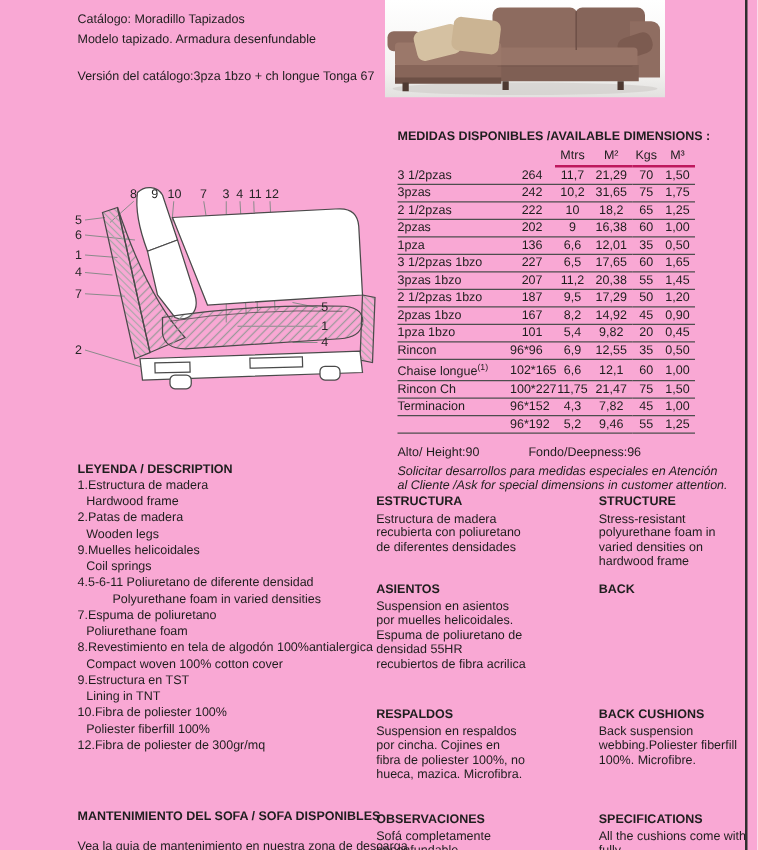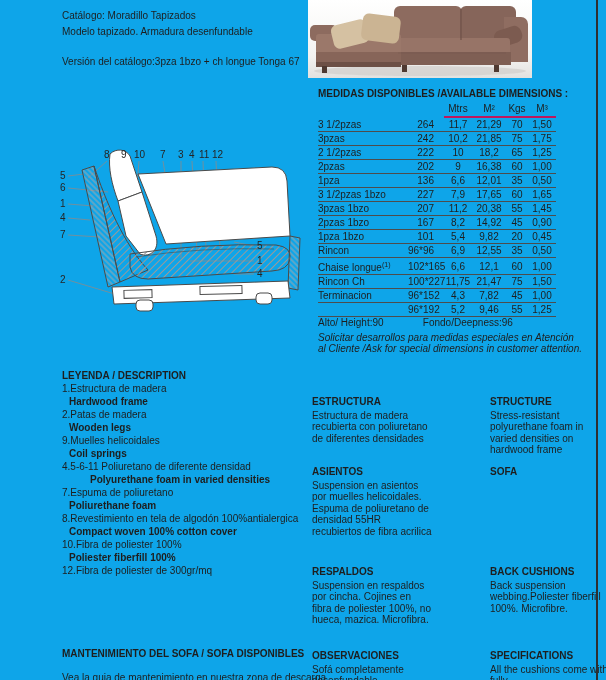--- a/index.html
+++ b/index.html
@@ -1,51 +1,51 @@
 <!DOCTYPE html>
 <html><head>
 <meta charset="utf-8">
 <style>
   html,body { margin:0; padding:0; background:#fff; }
   .page {
-    position:relative; width:606px; height:680px; background:#0ea5e9;
+    position:relative; width:606px; height:680px; background:#f9a8d4;
     font-family:"Liberation Sans", sans-serif; color:#1e1e1e; overflow:hidden;
     font-size:10px;
   }
   .right-rule { position:absolute; left:596px; top:0; width:2px; height:680px; background:#2f2f2f; }
 
   .doc-header { position:absolute; left:62px; top:8px; line-height:16px; }
   .doc-header .version { margin-top:14px; }
 
   .photo { position:absolute; left:308px; top:0; width:224px; height:78px; }
 
   .dims { position:absolute; left:318px; top:88px; width:274px; }
-  .dims-title { font-weight:bold; margin:0 0 4px 0; }
+  .dims-title { font-weight:bold; margin:16px 0 4px 0; }
   .dims-table { border-collapse:collapse; table-layout:fixed; width:238px; }
   .dims-table th { font-weight:normal; text-align:center; padding:0 0 2px 0; line-height:11px; }
   .dims-table th.uh { border-bottom:2px solid #be185d; }
   .dims-table td { border-bottom:1px solid #4d4d4d; padding:1px 0; line-height:11px; white-space:nowrap; text-align:center; }
   .dims-table td.c-name { text-align:left; }
   .dims-table td.c-size { text-align:right; padding-right:10px; }
   sup { font-size:7px; }
   .note { line-height:11px; }
   .fn { margin-top:11px; }
-  .hf { }
+  .hf { margin-top:10px; }
   .hf .hl { display:inline-block; width:102px; }
   .sp { margin-top:4px; width:266px;font-style:italic; }
 
   .diagram { position:absolute; left:50px; top:140px; width:258px; height:172px; }
   .diagram svg text.callout { font-size:10px; fill:#252525; font-family:"Liberation Sans",sans-serif; }
 
   .legend { position:absolute; left:62px; top:369px; width:256px; line-height:13px; }
   .legend-title { font-weight:bold; }
-  .leg-en { padding-left:7px;font-weight:bold; }
+  .leg-en { padding-left:7px; }
   [data-name="legend-list"] > div:nth-child(4) .leg-en { padding-left:28px; }
 
-  .specs { position:absolute; left:312px; top:396px; width:275px; height:284px; }
+  .specs { position:absolute; left:301px; top:396px; width:275px; height:284px; }
   .spec-block { position:absolute; left:0; width:275px; }
   .spec-col { position:absolute; top:0; left:0; width:120px; line-height:11.5px; }
   .spec-col.right { left:130px;margin-left:48px; }
   .spec-title { font-weight:bold; margin-bottom:2px; }
 
   .maintenance { position:absolute; left:62px; top:648px; width:300px; }
   .m-title { font-weight:bold; }
   .m-text { margin-top:13px; }
 </style>
 </head>
@@ -117,21 +117,21 @@
             <td class="c-size" data-name="cell-size">264</td>
             <td class="c-mtrs" data-name="cell-mtrs">11,7</td>
             <td class="c-m2" data-name="cell-m2">21,29</td>
             <td class="c-kgs" data-name="cell-kgs">70</td>
             <td class="c-m3" data-name="cell-m3">1,50</td>
           </tr>
           <tr data-name="table-row">
             <td class="c-name" data-name="cell-name">3pzas</td>
             <td class="c-size" data-name="cell-size">242</td>
             <td class="c-mtrs" data-name="cell-mtrs">10,2</td>
-            <td class="c-m2" data-name="cell-m2">21,85</td>
+            <td class="c-m2" data-name="cell-m2">31,65</td>
             <td class="c-kgs" data-name="cell-kgs">75</td>
             <td class="c-m3" data-name="cell-m3">1,75</td>
           </tr>
           <tr data-name="table-row">
             <td class="c-name" data-name="cell-name">2 1/2pzas</td>
             <td class="c-size" data-name="cell-size">222</td>
             <td class="c-mtrs" data-name="cell-mtrs">10</td>
             <td class="c-m2" data-name="cell-m2">18,2</td>
             <td class="c-kgs" data-name="cell-kgs">65</td>
             <td class="c-m3" data-name="cell-m3">1,25</td>
@@ -148,32 +148,40 @@
             <td class="c-name" data-name="cell-name">1pza</td>
             <td class="c-size" data-name="cell-size">136</td>
             <td class="c-mtrs" data-name="cell-mtrs">6,6</td>
             <td class="c-m2" data-name="cell-m2">12,01</td>
             <td class="c-kgs" data-name="cell-kgs">35</td>
             <td class="c-m3" data-name="cell-m3">0,50</td>
           </tr>
           <tr data-name="table-row">
             <td class="c-name" data-name="cell-name">3 1/2pzas 1bzo</td>
             <td class="c-size" data-name="cell-size">227</td>
-            <td class="c-mtrs" data-name="cell-mtrs">7,9</td>
+            <td class="c-mtrs" data-name="cell-mtrs">6,5</td>
             <td class="c-m2" data-name="cell-m2">17,65</td>
             <td class="c-kgs" data-name="cell-kgs">60</td>
             <td class="c-m3" data-name="cell-m3">1,65</td>
           </tr>
           <tr data-name="table-row">
             <td class="c-name" data-name="cell-name">3pzas 1bzo</td>
             <td class="c-size" data-name="cell-size">207</td>
             <td class="c-mtrs" data-name="cell-mtrs">11,2</td>
             <td class="c-m2" data-name="cell-m2">20,38</td>
             <td class="c-kgs" data-name="cell-kgs">55</td>
             <td class="c-m3" data-name="cell-m3">1,45</td>
+          </tr>
+          <tr data-name="table-row">
+            <td class="c-name" data-name="cell-name">2 1/2pzas 1bzo</td>
+            <td class="c-size" data-name="cell-size">187</td>
+            <td class="c-mtrs" data-name="cell-mtrs">9,5</td>
+            <td class="c-m2" data-name="cell-m2">17,29</td>
+            <td class="c-kgs" data-name="cell-kgs">50</td>
+            <td class="c-m3" data-name="cell-m3">1,20</td>
           </tr>
           <tr data-name="table-row">
             <td class="c-name" data-name="cell-name">2pzas 1bzo</td>
             <td class="c-size" data-name="cell-size">167</td>
             <td class="c-mtrs" data-name="cell-mtrs">8,2</td>
             <td class="c-m2" data-name="cell-m2">14,92</td>
             <td class="c-kgs" data-name="cell-kgs">45</td>
             <td class="c-m3" data-name="cell-m3">0,90</td>
           </tr>
           <tr data-name="table-row">
@@ -320,20 +328,24 @@
         </div>
         <div data-name="legend-item">
           <div class="leg-es" data-name="legend-item-es">7.Espuma de poliuretano</div>
           <div class="leg-en" data-name="legend-item-en">Poliurethane foam</div>
         </div>
         <div data-name="legend-item">
           <div class="leg-es" data-name="legend-item-es">8.Revestimiento en tela de algodón 100%antialergica</div>
           <div class="leg-en" data-name="legend-item-en">Compact woven 100% cotton cover</div>
         </div>
         <div data-name="legend-item">
+          <div class="leg-es" data-name="legend-item-es">9.Estructura en TST</div>
+          <div class="leg-en" data-name="legend-item-en">Lining in TNT</div>
+        </div>
+        <div data-name="legend-item">
           <div class="leg-es" data-name="legend-item-es">10.Fibra de poliester 100%</div>
           <div class="leg-en" data-name="legend-item-en">Poliester fiberfill 100%</div>
         </div>
         <div data-name="legend-item">
           <div class="leg-es" data-name="legend-item-es">12.Fibra de poliester de 300gr/mq</div>
         </div>
       </div>
   </section>
 
   <section class="specs" data-name="spec-sections">
@@ -346,21 +358,21 @@
           <div class="spec-title" data-name="spec-title">STRUCTURE</div>
           <div class="spec-body" data-name="spec-body">Stress-resistant polyurethane foam in varied densities on hardwood frame</div>
         </div>
       </div>
       <div class="spec-block" data-name="spec-section" style="top: 70px;">
         <div class="spec-col" data-name="spec-column">
           <div class="spec-title" data-name="spec-title">ASIENTOS</div>
           <div class="spec-body" data-name="spec-body">Suspension en asientos por muelles helicoidales. Espuma de poliuretano de densidad 55HR recubiertos de fibra acrilica</div>
         </div>
         <div class="spec-col right" data-name="spec-column">
-          <div class="spec-title" data-name="spec-title">SOFA</div>
+          <div class="spec-title" data-name="spec-title">BACK</div>
         </div>
       </div>
       <div class="spec-block" data-name="spec-section" style="top: 170px;">
         <div class="spec-col" data-name="spec-column">
           <div class="spec-title" data-name="spec-title">RESPALDOS</div>
           <div class="spec-body" data-name="spec-body">Suspension en respaldos por cincha. Cojines en fibra de poliester 100%, no hueca, mazica. Microfibra.</div>
         </div>
         <div class="spec-col right" data-name="spec-column">
           <div class="spec-title" data-name="spec-title">BACK CUSHIONS</div>
           <div class="spec-body" data-name="spec-body">Back suspension webbing.Poliester fiberfill 100%. Microfibre.</div>

